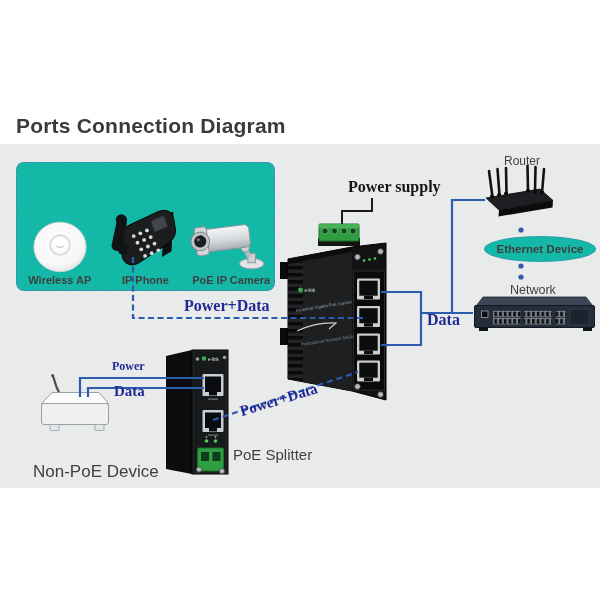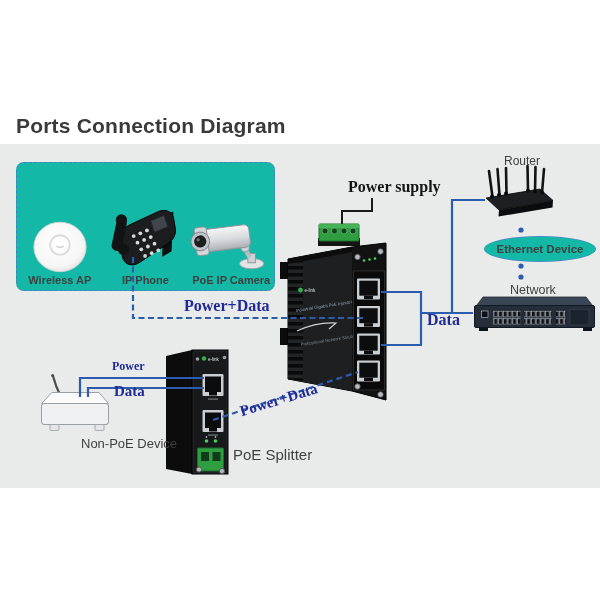--- a/index.html
+++ b/index.html
@@ -274,16 +274,16 @@
 
   <div class="wl" style="left:348px;top:178px;font-size:16px;color:#151515;">Power supply</div>
   <div class="wl" style="left:184px;top:297px;font-size:16px;">Power+Data</div>
   <div class="wl" style="left:427px;top:311px;font-size:16px;">Data</div>
   <div class="wl" style="left:112px;top:359px;font-size:12px;">Power</div>
   <div class="wl" style="left:114px;top:383px;font-size:15px;">Data</div>
   <div class="wl" style="left:243px;top:403px;font-size:15px;transform:rotate(-17deg);transform-origin:0 100%;">Power+Data</div>
 
   <div class="lbl" style="left:504px;top:154px;font-size:12px;">Router</div>
   <div class="lbl" style="left:510px;top:283px;font-size:12.5px;">Network</div>
-  <div class="lbl" style="left:33px;top:436px;font-size:13px;margin-left:48px;">Non-PoE Device</div>
+  <div class="lbl" style="left:33px;top:462px;font-size:17px;">Non-PoE Device</div>
   <div class="lbl" style="left:233px;top:446px;font-size:15px;">PoE Splitter</div>
 
 </div>
 
 </body></html>

